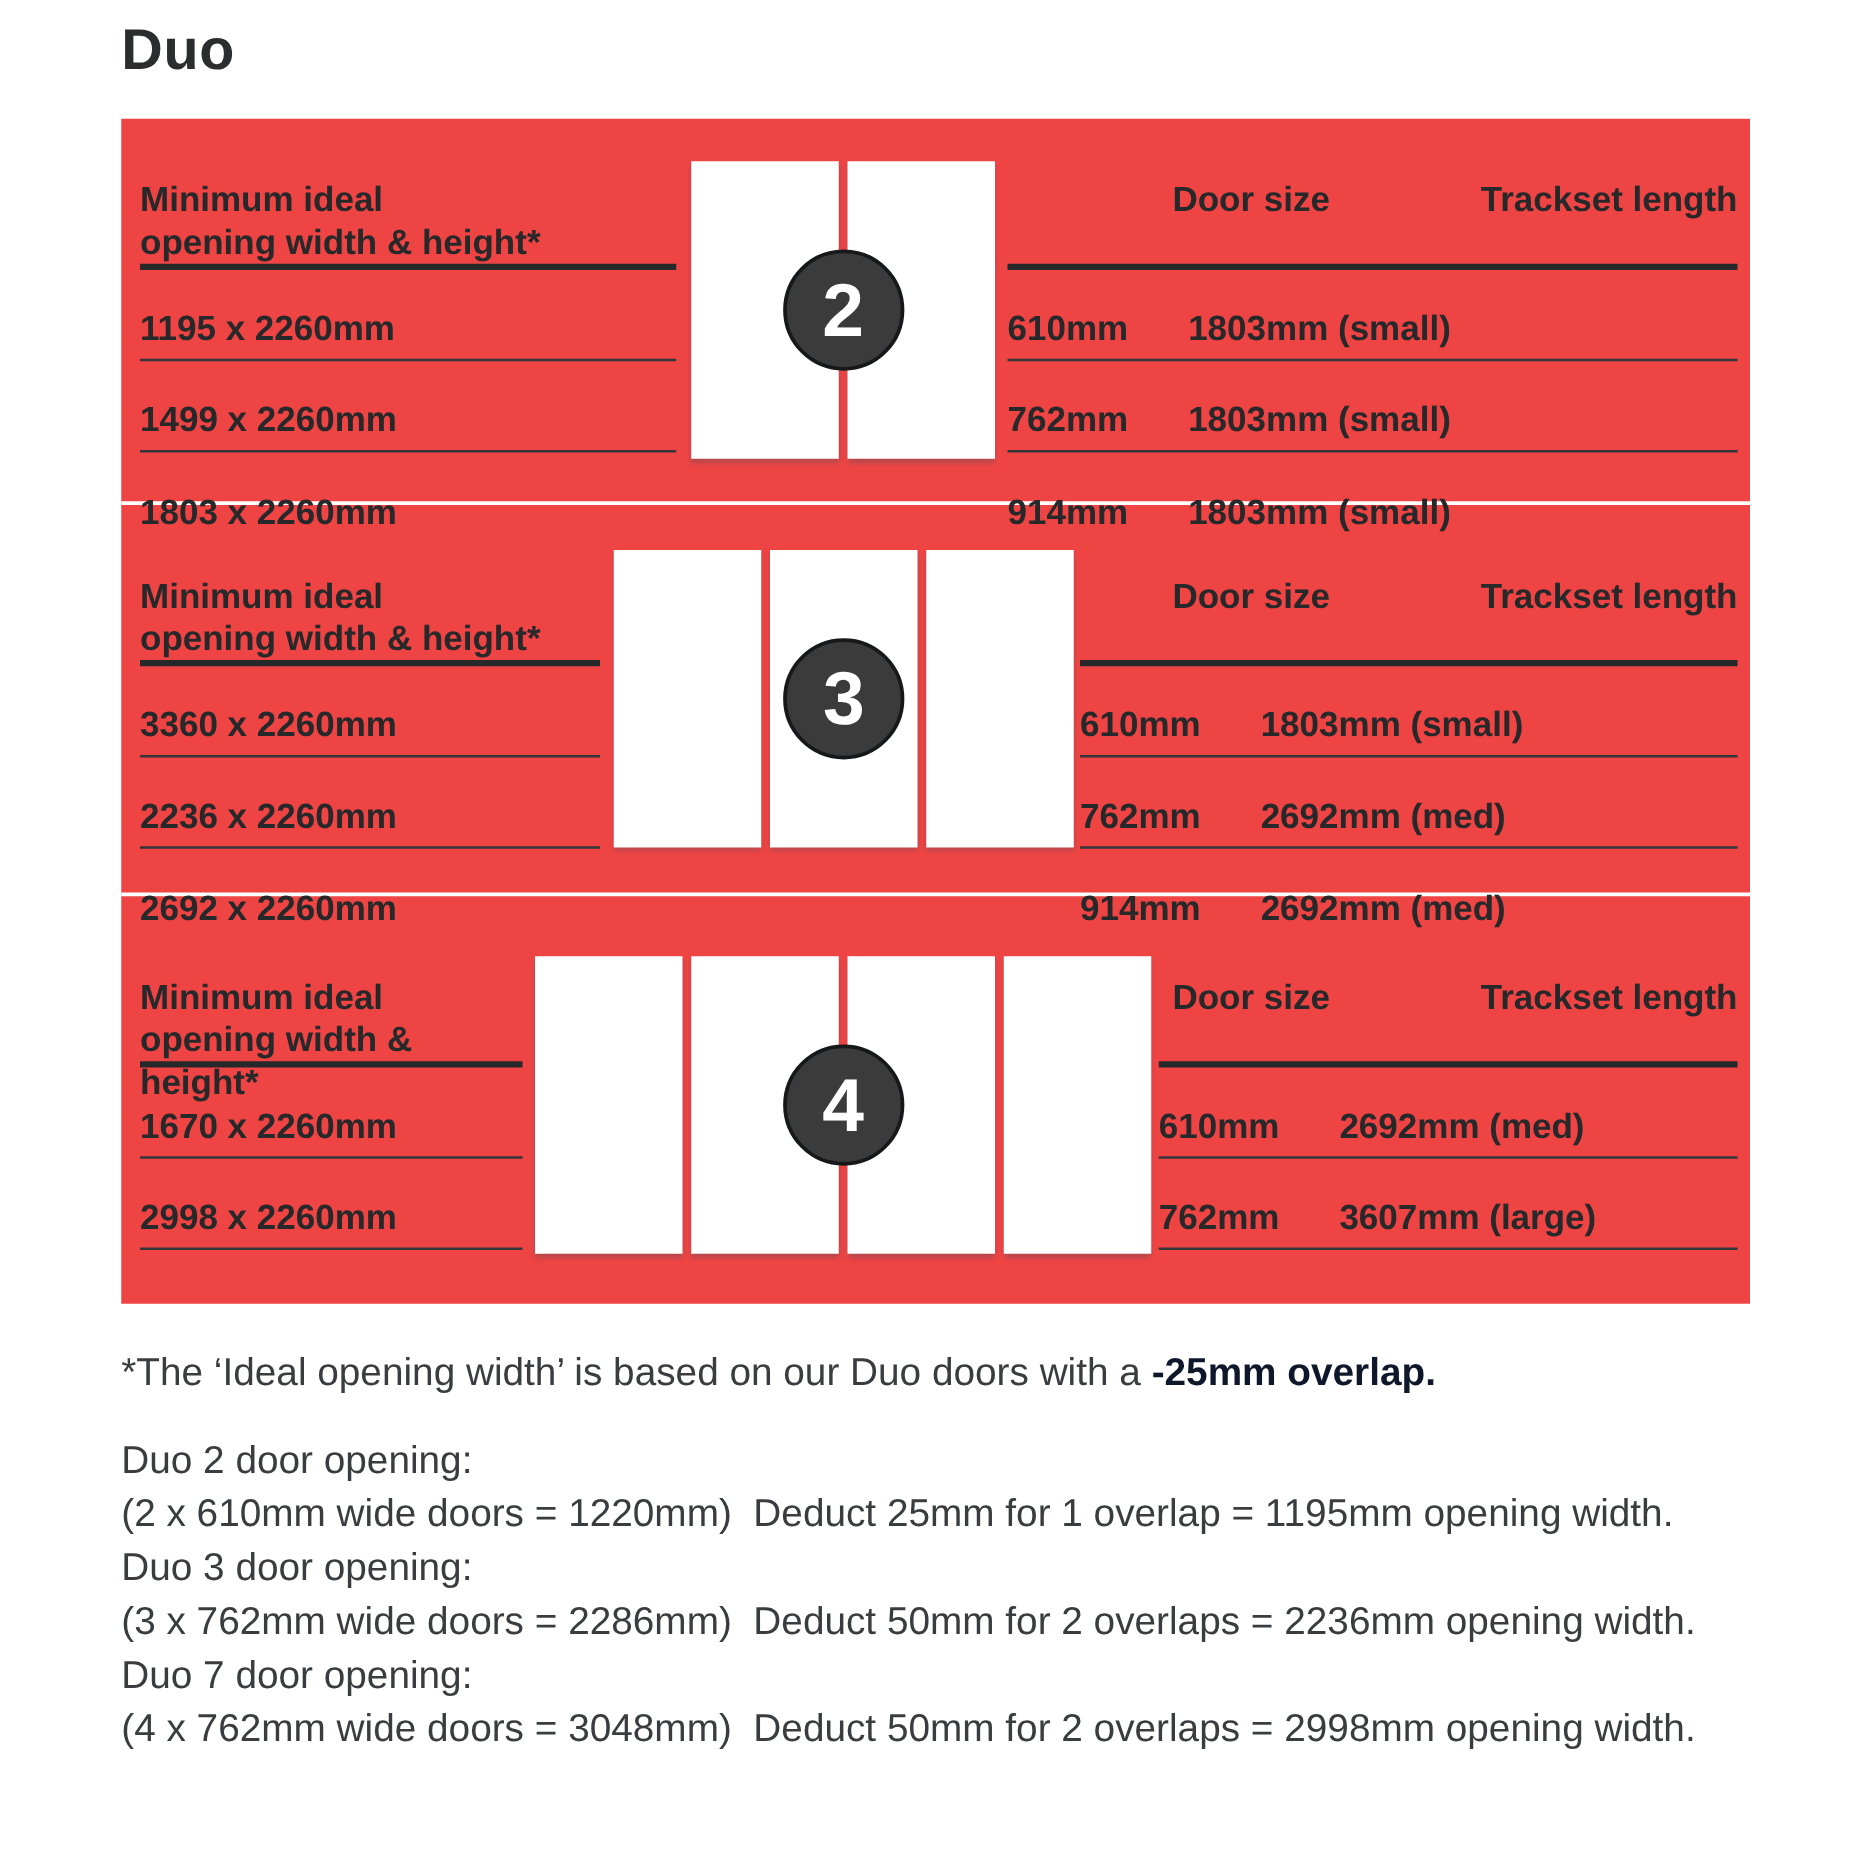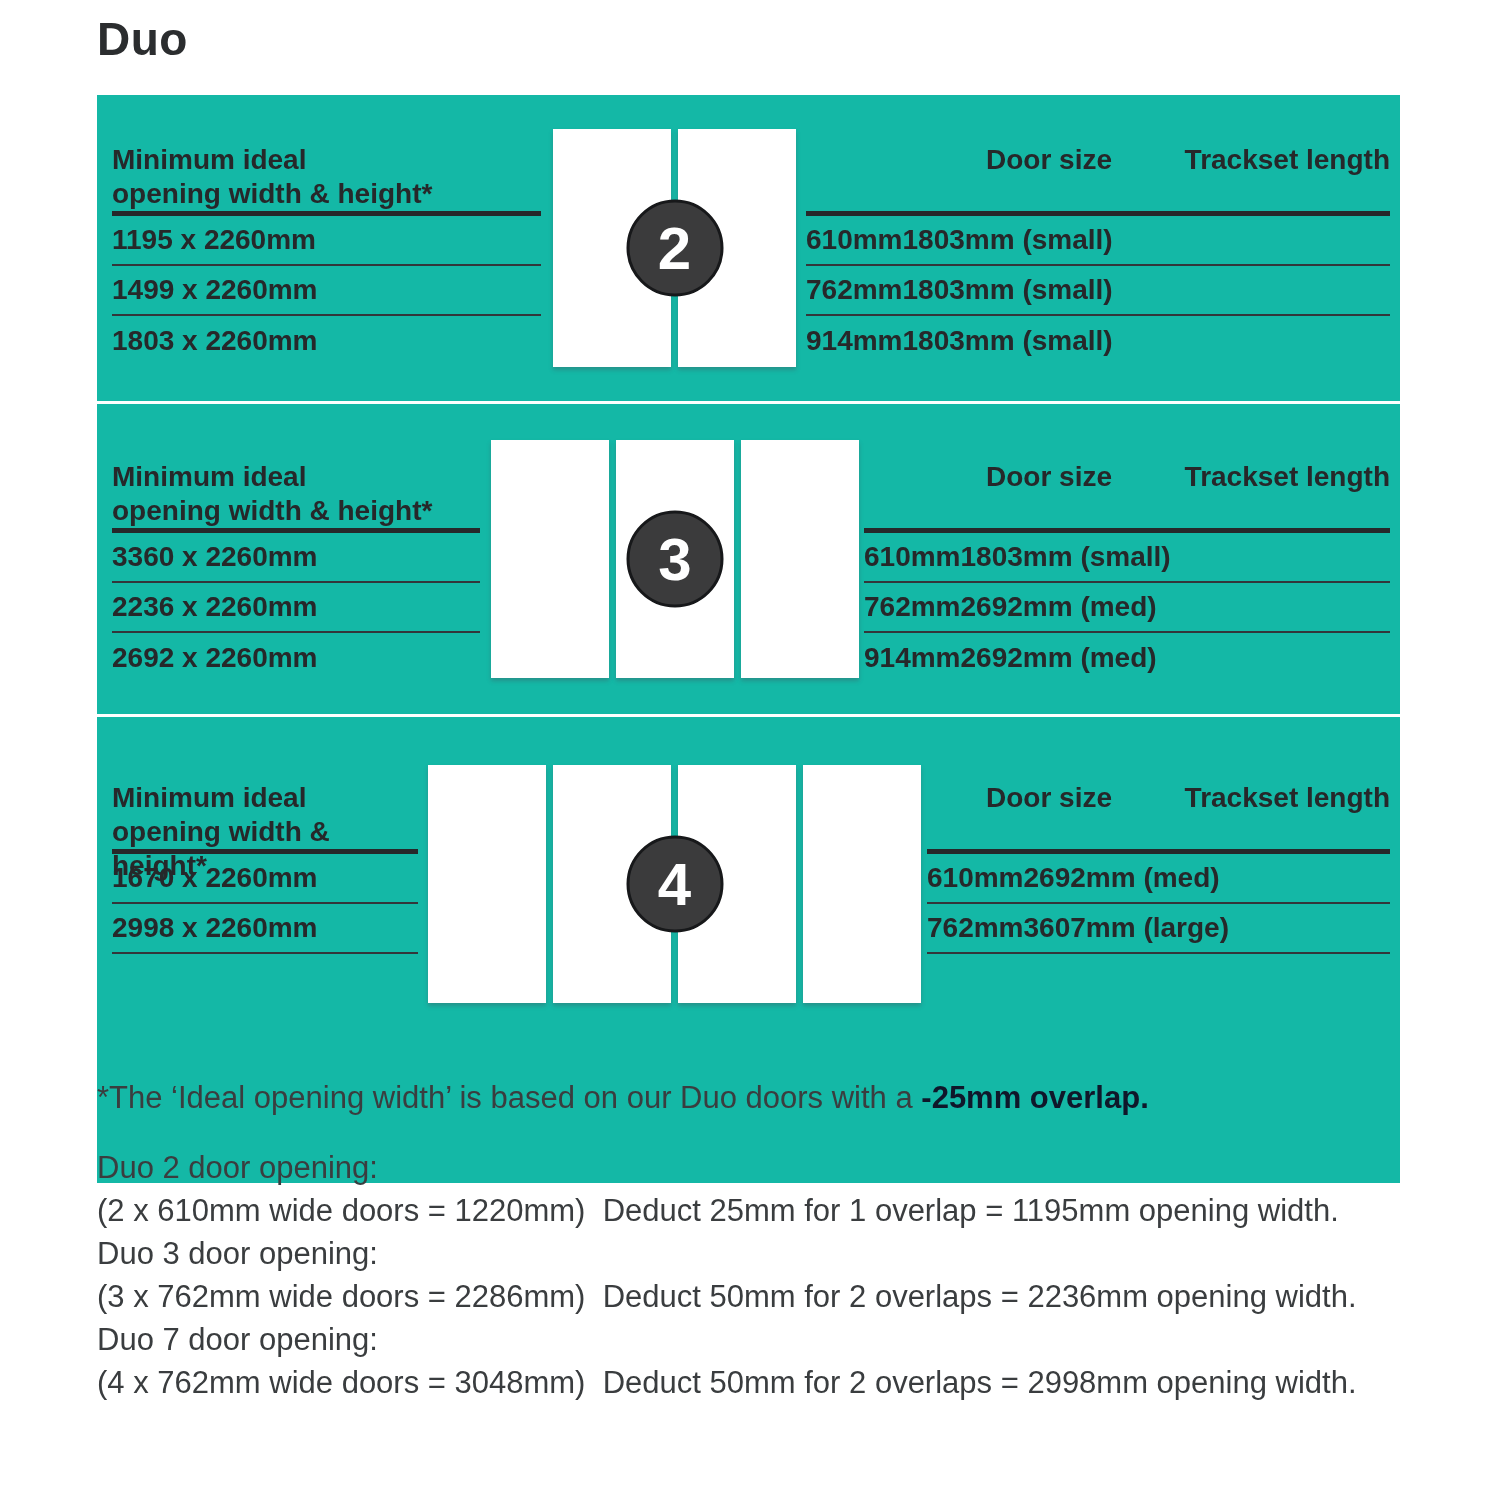--- a/index.html
+++ b/index.html
@@ -3,39 +3,39 @@
 <meta charset="utf-8">
 <style>
   * { margin:0; padding:0; box-sizing:border-box; }
   html,body { width:1500px; height:1500px; background:#ffffff;
     font-family:"Liberation Sans", sans-serif; color:#26282a; }
   body { position:relative; overflow:hidden; }
 
   .title { position:absolute; left:97px; top:12px; font-size:46px;
     font-weight:600; color:#2b2d2f; letter-spacing:.5px; }
 
-  .panel { position:absolute; left:97px; top:95px; width:1303px; height:1088px;
-    background:#14b8a6; display:flex; flex-direction:column; }
+  .panel { position:absolute; left:97px; top:95px; width:1303px; height:948px;
+    background:#ef4444; display:flex; flex-direction:column; }
 
   .section { position:relative; }
   .section.s1 { height:306px; }
   .section.s2 { height:310px; }
   .section.s3 { height:326px; }
   .divider { height:3px; background:#ffffff; }
 
   .tbl { position:absolute; }
   .tbl-header { height:68px; font-size:28px; line-height:34px; font-weight:700; color:#26282a; }
   .rule { height:5px; background:#26282a; }
 
   .rows .row { height:50px; display:flex; align-items:center;
     font-size:28px; font-weight:700; color:#26282a;
-    border-bottom:2px solid #33363a; }
+    border-bottom:2px solid #33363a;margin-top:23px; }
   .rows.no-trail .row:last-child { border-bottom:none; }
 
-  .rgrid { display:grid; grid-template-columns:1fr 278px; }
+  .rgrid { display:grid; grid-template-columns:1fr 278px;gap:48px; }
   .rgrid > span { text-align:right; }
   .tbl-header-r { height:68px; font-size:28px; line-height:34px; font-weight:700;
     align-items:start; }
 
   .doors { position:absolute; display:flex; gap:7px; }
   .door { width:118px; height:238px; background:#ffffff;
     box-shadow:0 3px 4px rgba(70,80,92,.35); }
   .badge { position:absolute; left:50%; top:50%; transform:translate(-50%,-50%);
     width:97px; height:97px; border-radius:50%;
     background:#3b3b3c; border:3px solid #17181a; color:#ffffff;

